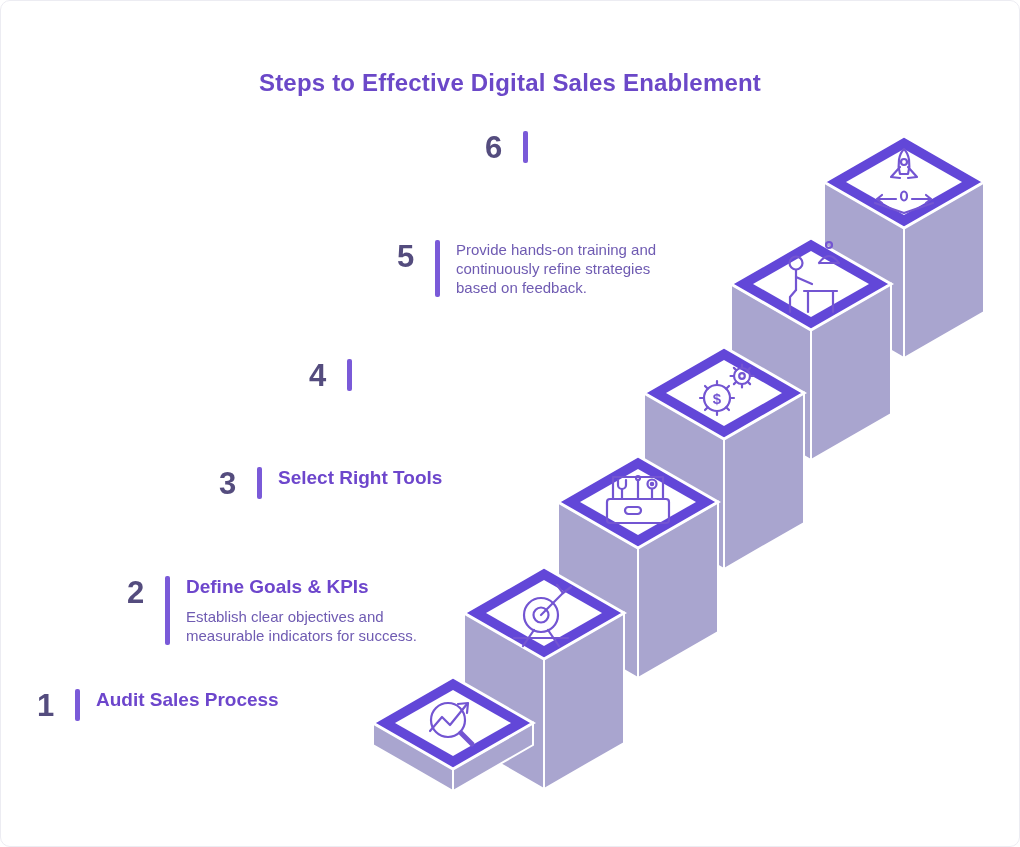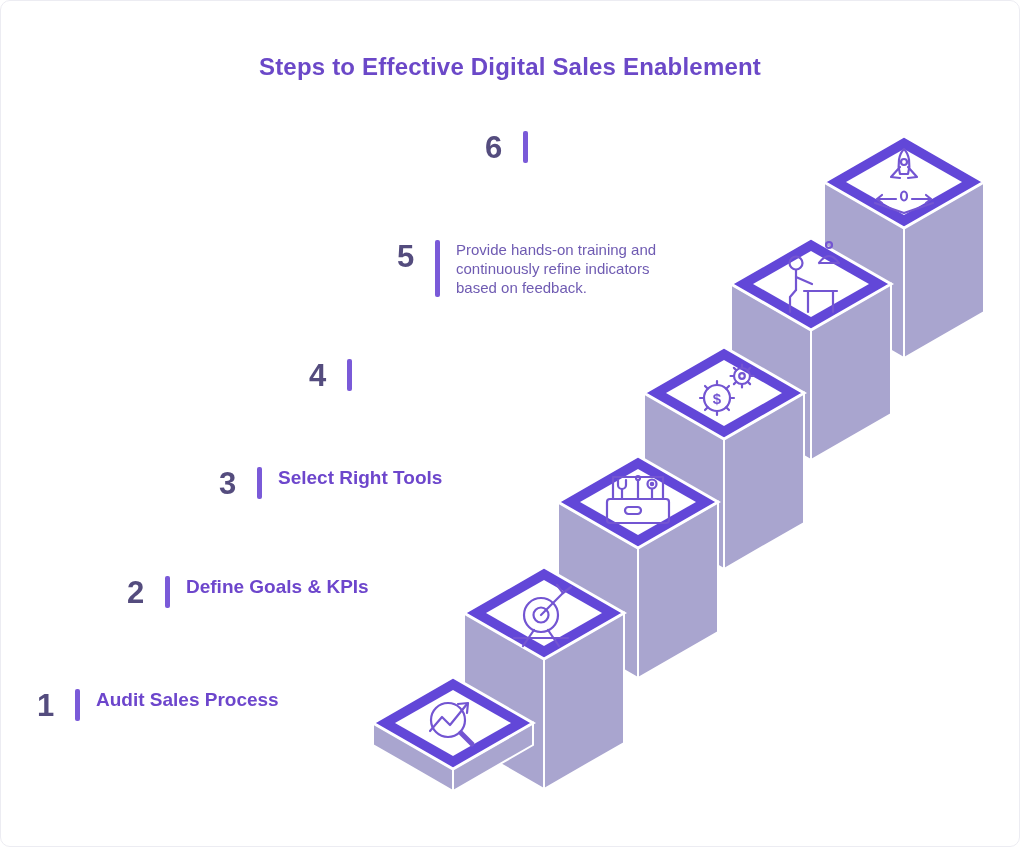--- a/index.html
+++ b/index.html
@@ -2,21 +2,21 @@
 <html><head>
 <meta charset="utf-8">
 <style>
   html,body{margin:0;padding:0;background:#ffffff;}
   .canvas{
     position:relative;width:1020px;height:847px;background:#ffffff;
     overflow:hidden;font-family:"Liberation Sans",sans-serif;
     border:1px solid #ececf2;border-radius:10px;box-sizing:border-box;
   }
   .page-title{
-    position:absolute;top:52px;left:0;width:100%;text-align:center;
+    position:absolute;top:68px;left:0;width:100%;text-align:center;
     margin:0;font-size:24px;font-weight:700;color:#6B48C8;letter-spacing:.2px;
   }
   .stairs{position:absolute;left:0;top:0;}
   .step-block{position:absolute;display:flex;align-items:stretch;}
   .step-num{
     font-size:31px;font-weight:700;color:#544C7E;width:38px;
     line-height:1;padding-top:1px;flex:0 0 auto;
   }
   .step-bar{width:5px;background:#7A5AD8;border-radius:2px;margin-right:16px;flex:0 0 auto;}
   .step-txt h2{margin:0 0 9px 0;font-size:19px;font-weight:700;color:#6D46CC;}
@@ -140,20 +140,21 @@
     <div class="step-txt">
       <h2>Audit Sales Process</h2>
     </div>
   </div>
 
   <div class="step-block pos-2">
     <span class="step-num">2</span>
     <span class="step-bar"></span>
     <div class="step-txt">
       <h2>Define Goals &amp; KPIs</h2>
+      <p>Establish clear objectives and measurable indicators for success.</p>
     </div>
   </div>
 
   <div class="step-block pos-3">
     <span class="step-num">3</span>
     <span class="step-bar"></span>
     <div class="step-txt">
       <h2>Select Right Tools</h2>
     </div>
   </div>
@@ -162,21 +163,21 @@
     <span class="step-num">4</span>
     <span class="step-bar"></span>
     <div class="step-txt">
     </div>
   </div>
 
   <div class="step-block pos-5">
     <span class="step-num">5</span>
     <span class="step-bar"></span>
     <div class="step-txt">
-      <p>Provide hands-on training and continuously refine indicators based on feedback.</p>
+      <p>Provide hands-on training and continuously refine strategies based on feedback.</p>
     </div>
   </div>
 
   <div class="step-block pos-6">
     <span class="step-num">6</span>
     <span class="step-bar"></span>
   </div>
 
 </div>
 

